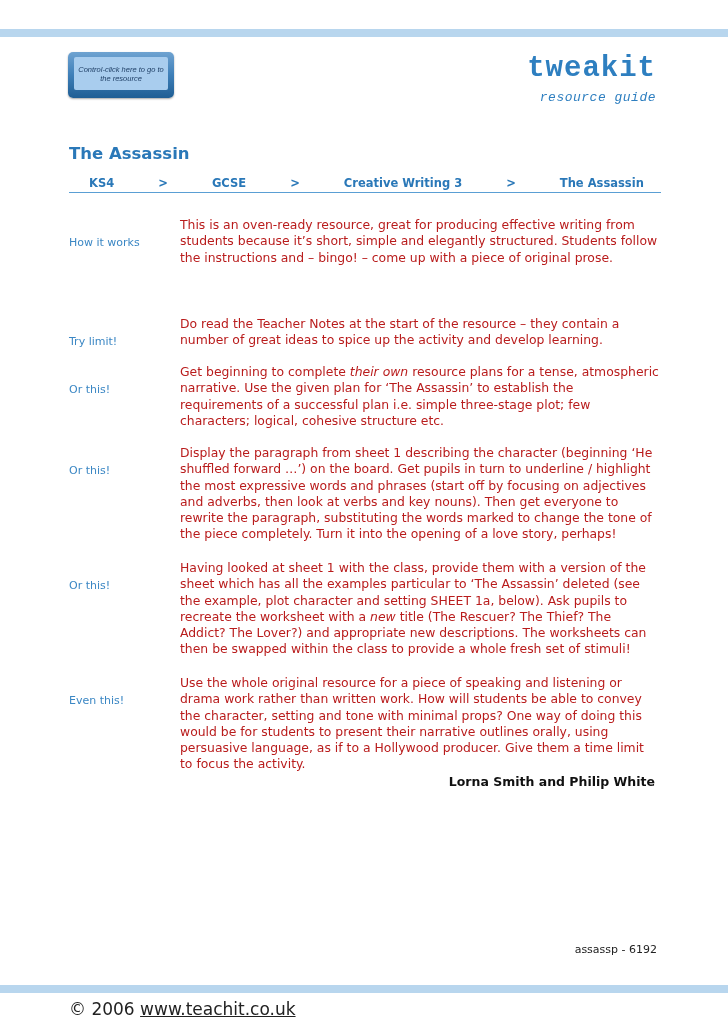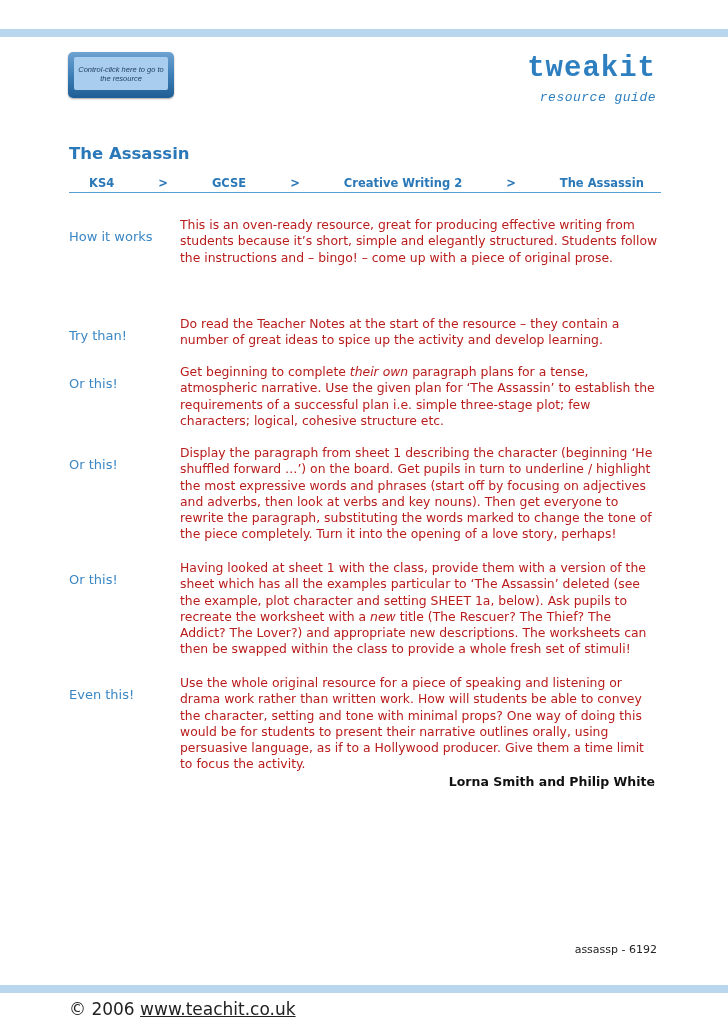--- a/index.html
+++ b/index.html
@@ -29,21 +29,21 @@
              font-family: "Liberation Mono", monospace; color: #2e7fc0; }
     .brand .name { font-size: 29px; font-weight: bold; letter-spacing: 1px; line-height: 34px; }
     .brand .sub { font-size: 13px; font-style: italic; margin-top: 4px; letter-spacing: 0.5px; }
 
     .title { position: absolute; left: 69px; top: 144px; font-size: 16.5px; font-weight: bold; color: #2a78b8; }
     .crumbs { position: absolute; left: 69px; top: 176px; font-size: 11.5px; font-weight: bold; color: #2a78b8; }
     .crumbs span { white-space: pre; margin-left: 20px; }
     .rule { position: absolute; left: 69px; top: 192px; width: 592px; height: 1px; background: #5a9fd4; }
 
     .row { position: absolute; left: 69px; width: 600px; }
-    .row .lbl { position: absolute; left: 0; top: 12px; width: 100px; font-size: 13px; color: #3b87c4; }
+    .row .lbl { position: absolute; left: 0; top: 19px; width: 100px; font-size: 11px; color: #3b87c4; }
     .row .txt { position: absolute; left: 111px; width: 480px; font-size: 12.4px; line-height: 16.3px; color: #b91c1c; }
     .row .txt em { font-style: italic; }
 
     .signature { position: absolute; right: 73px; top: 774px; font-size: 12.5px; font-weight: bold; color: #111; }
 
     .footer-left { position: absolute; left: 69px; top: 999px; font-size: 17px; color: #222; }
     .footer-left a { color: #222; text-decoration: underline; }
     .footer-right { position: absolute; right: 71px; top: 943px; font-size: 11px; color: #222; }
   </style>
 </head>
@@ -56,37 +56,37 @@
 </div>
 
 <div class="brand">
   <div class="name">tweakit</div>
   <div class="sub">resource guide</div>
 </div>
 
 <div class="title">The Assassin</div>
 
 <div class="crumbs">
-  <span>KS4</span><span> </span><span>&gt;</span><span> </span><span>GCSE</span><span> </span><span>&gt;</span><span> </span><span>Creative Writing 2</span><span> </span><span>&gt;</span><span> </span><span>The Assassin</span>
+  <span>KS4</span><span> </span><span>&gt;</span><span> </span><span>GCSE</span><span> </span><span>&gt;</span><span> </span><span>Creative Writing 3</span><span> </span><span>&gt;</span><span> </span><span>The Assassin</span>
 </div>
 <div class="rule"></div>
 
 <div class="row" style="top:217px;">
   <div class="lbl">How it works</div>
   <div class="txt">This is an oven-ready resource, great for producing effective writing from students because it’s short, simple and elegantly structured.  Students follow the instructions and – bingo! – come up with a piece of original prose.</div>
 </div>
 
 <div class="row" style="top:316px;">
-  <div class="lbl">Try than!</div>
+  <div class="lbl">Try limit!</div>
   <div class="txt">Do read the Teacher Notes at the start of the resource – they contain a number of great ideas to spice up the activity and develop learning.</div>
 </div>
 
 <div class="row" style="top:364px;">
   <div class="lbl">Or this!</div>
-  <div class="txt"><span>Get beginning to complete </span><em>their own</em><span> paragraph plans for a tense, atmospheric narrative.  Use the given plan for ‘The Assassin’ to establish the requirements of a successful plan i.e. simple three-stage plot; few characters; logical, cohesive structure etc.</span></div>
+  <div class="txt"><span>Get beginning to complete </span><em>their own</em><span> resource plans for a tense, atmospheric narrative.  Use the given plan for ‘The Assassin’ to establish the requirements of a successful plan i.e. simple three-stage plot; few characters; logical, cohesive structure etc.</span></div>
 </div>
 
 <div class="row" style="top:445px;">
   <div class="lbl">Or this!</div>
   <div class="txt">Display the paragraph from sheet 1 describing the character (beginning ‘He shuffled forward …’) on the board.  Get pupils in turn to underline / highlight the most expressive words and phrases (start off by focusing on adjectives and adverbs, then look at verbs and key nouns).  Then get everyone to rewrite the paragraph, substituting the words marked to change the tone of the piece completely.  Turn it into the opening of a love story, perhaps!</div>
 </div>
 
 <div class="row" style="top:560px;">
   <div class="lbl">Or this!</div>
   <div class="txt"><span>Having looked at sheet 1 with the class, provide them with a version of the sheet which has all the examples particular to ‘The Assassin’ deleted (see the example, plot character and setting SHEET 1a, below).  Ask pupils to recreate the worksheet with a </span><em>new</em><span> title (The Rescuer?  The Thief?  The Addict?  The Lover?) and appropriate new descriptions.  The worksheets can then be swapped within the class to provide a whole fresh set of stimuli!</span></div>

